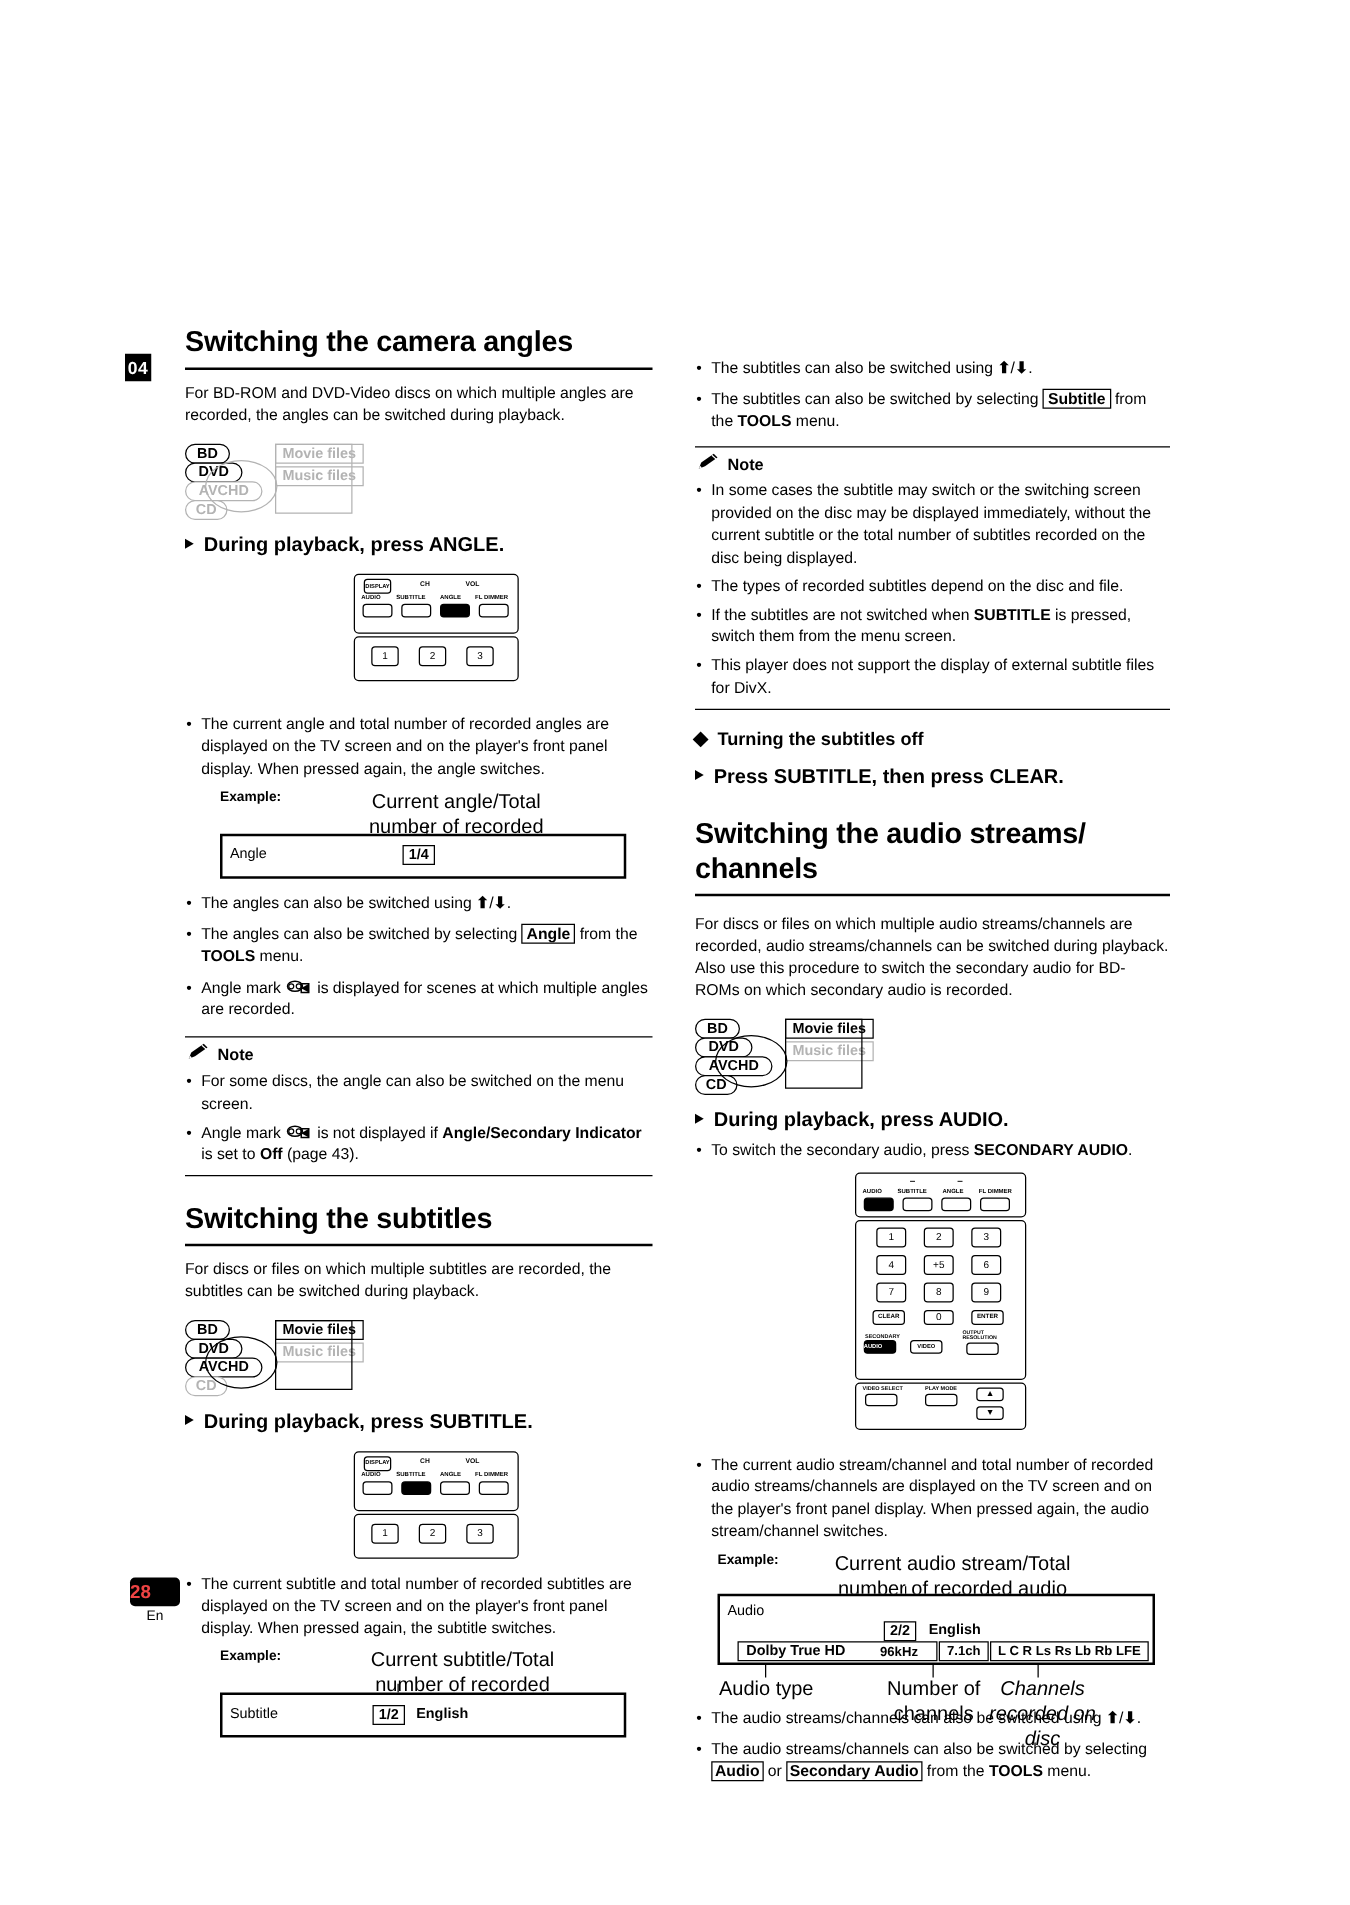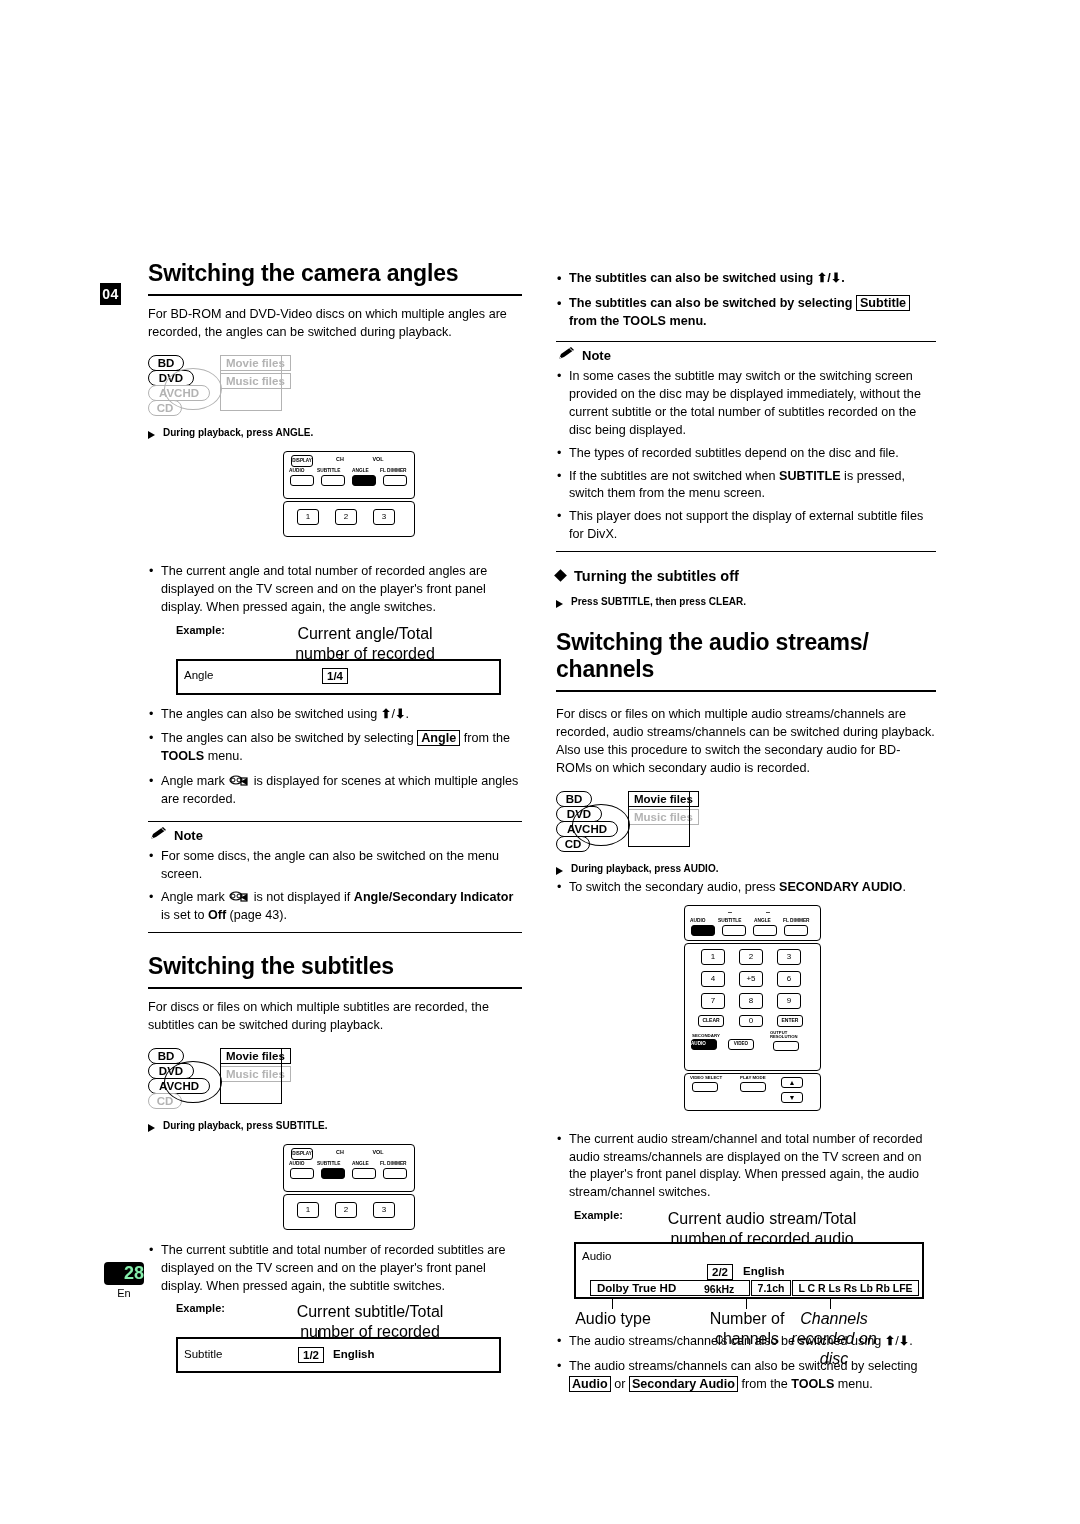--- a/index.html
+++ b/index.html
@@ -32,24 +32,24 @@
     text-align: center;
     line-height: 22px;
     letter-spacing: .5px;
   }
   
   .pagenum-tab {
     position: absolute;
     left: 104px; top: 1262px;
     width: 40px; height: 23px;
     background: #000;
-    color: #86efac;
-    font-size: 18px;
-    font-weight: bold;
-    text-align: right;
+    color: #ef4444;
+    font-size: 15px;
+    font-weight: bold;
+    text-align: left;
     line-height: 23px;
     border-radius: 4px;
   }
   .pagenum-lang {
     position: absolute;
     left: 104px; top: 1287px;
     width: 40px;
     text-align: center;
     font-size: 11px;
   }
@@ -84,21 +84,21 @@
     padding-left: 13px;
     position: relative;
   }
   ul.bul li:before {
     content: "•";
     position: absolute;
     left: 1px;
     top: 0;
   }
   .step {
-    font-size: 10px;
+    font-size: 16px;
     font-weight: bold;
     margin-top: 11px;
     padding-left: 15px;
     position: relative;
     line-height: 1.4;
   }
   .step:before {
     content: "";
     position: absolute;
     left: 0; top: 5px;
@@ -365,21 +365,21 @@
         <span style="position:absolute;left:6px;top:9px;font-size:11.5px;">Subtitle</span>
         <span class="ossd-field" style="position:absolute;left:120px;top:8px;">1/2</span>
         <span style="position:absolute;left:155px;top:9px;font-size:11.5px;font-weight:bold;">English</span>
       </div>
     </div>
 
   </div>
 
   <div class="col-right">
 
-    <ul class="bul" style="margin-top:0;font-weight:bold;">
+    <ul class="bul" style="margin-top:16px;">
       <li>The subtitles can also be switched using <b>⬆</b>/<b>⬇</b>.</li>
       <li>The subtitles can also be switched by selecting <b style="border:1px solid #000;padding:0 3px;">Subtitle</b> from the <b>TOOLS</b> menu.</li>
     </ul>
 
     <div class="note" style="margin-top:10px;">
       <div class="note-head">
         <span class="note-pencil">
           <svg width="20" height="16" viewBox="0 0 20 16">
               <path d="M2 13 L4 8 L14 1 L17 4 L7 11 Z" fill="#000"></path>
               <path d="M2 13 L4.5 12 L3 10.5 Z" fill="#fff"></path>

